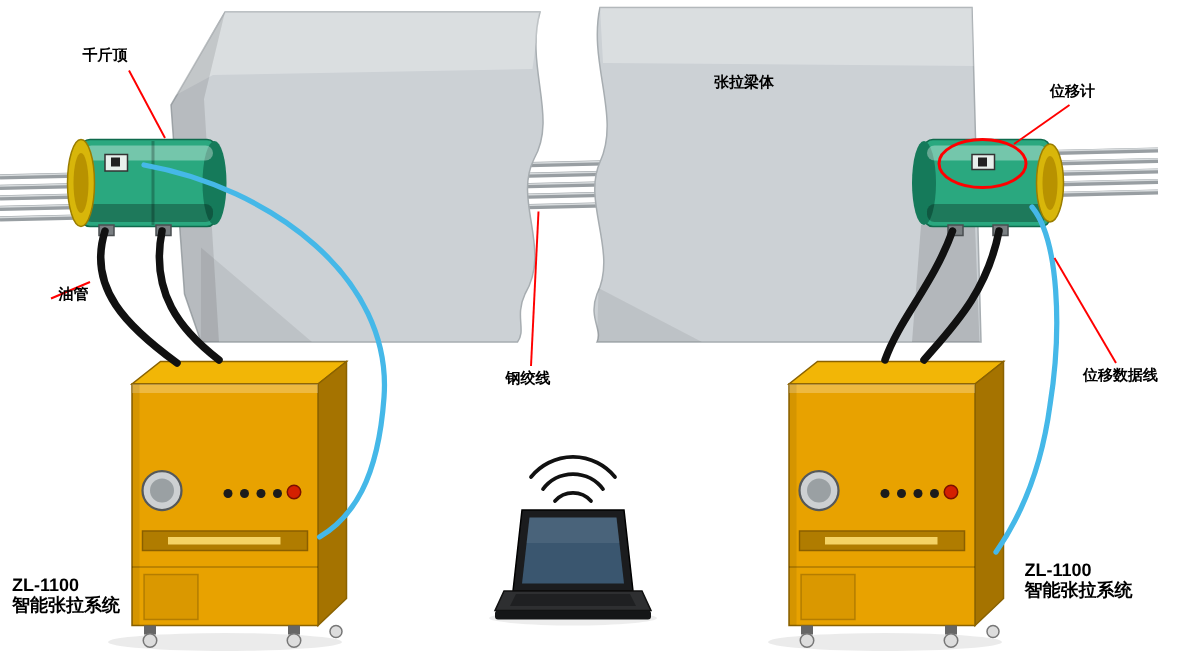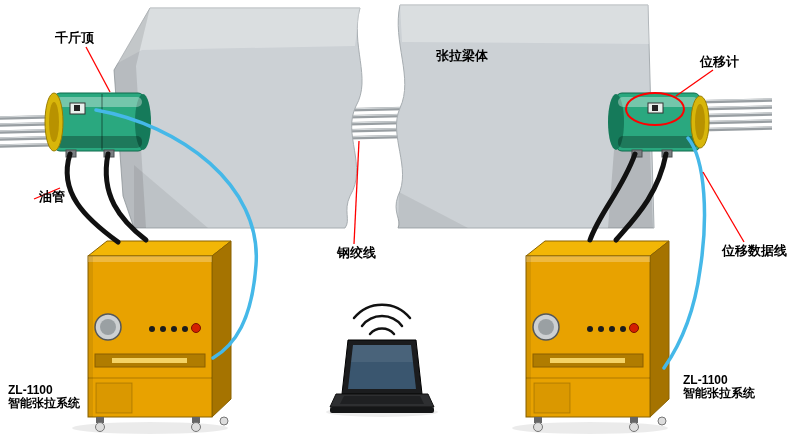--- a/index.html
+++ b/index.html
@@ -7,21 +7,21 @@
     position:relative;
     width:799px; height:438px;
     background:#ffffff;
     overflow:hidden;
     font-family:"Liberation Sans","DejaVu Sans",sans-serif;
   }
   .canvas svg { position:absolute; left:0; top:0; display:block; }
   .lbl {
     position:absolute;
     font-weight:700;
-    font-size:13px;
+    font-size:10px;
     color:#000;
     white-space:nowrap;
     line-height:14px;
   }
   .sys {
     position:absolute;
     font-weight:700;
     font-size:12px;
     line-height:13px;
     color:#000;
@@ -174,21 +174,21 @@
       <ellipse cx="655" cy="109" rx="29" ry="16" stroke="#ff0000" stroke-width="2"></ellipse>
       <line x1="86" y1="47" x2="110" y2="92" stroke="#ff0000" stroke-width="1.3"></line>
       <line x1="713" y1="70" x2="676" y2="96" stroke="#ff0000" stroke-width="1.3"></line>
       <line x1="34" y1="199" x2="60" y2="188" stroke="#ff0000" stroke-width="1.3"></line>
       <line x1="354" y1="244" x2="359" y2="141" stroke="#ff0000" stroke-width="1.3"></line>
       <line x1="744" y1="242" x2="703" y2="172" stroke="#ff0000" stroke-width="1.3"></line>
     </g>
   </svg>
 
   <div class="lbl" style="left:55px; top:31px;">千斤顶</div>
-  <div class="lbl" style="left:436px; top:49px;text-align:center;">张拉梁体</div>
+  <div class="lbl" style="left:476px; top:49px;text-align:center;">张拉梁体</div>
   <div class="lbl" style="left:700px; top:55px;">位移计</div>
   <div class="lbl" style="left:8px; top:190px;margin-left:31px;">油管</div>
   <div class="lbl" style="left:337px; top:246px;">钢绞线</div>
   <div class="lbl" style="left:722px; top:244px;font-family:Liberation Serif, serif;">位移数据线</div>
 
   <div class="sys" style="left:8px; top:384px;">
     <div>ZL-1100</div>
     <div>智能张拉系统</div>
   </div>
 

